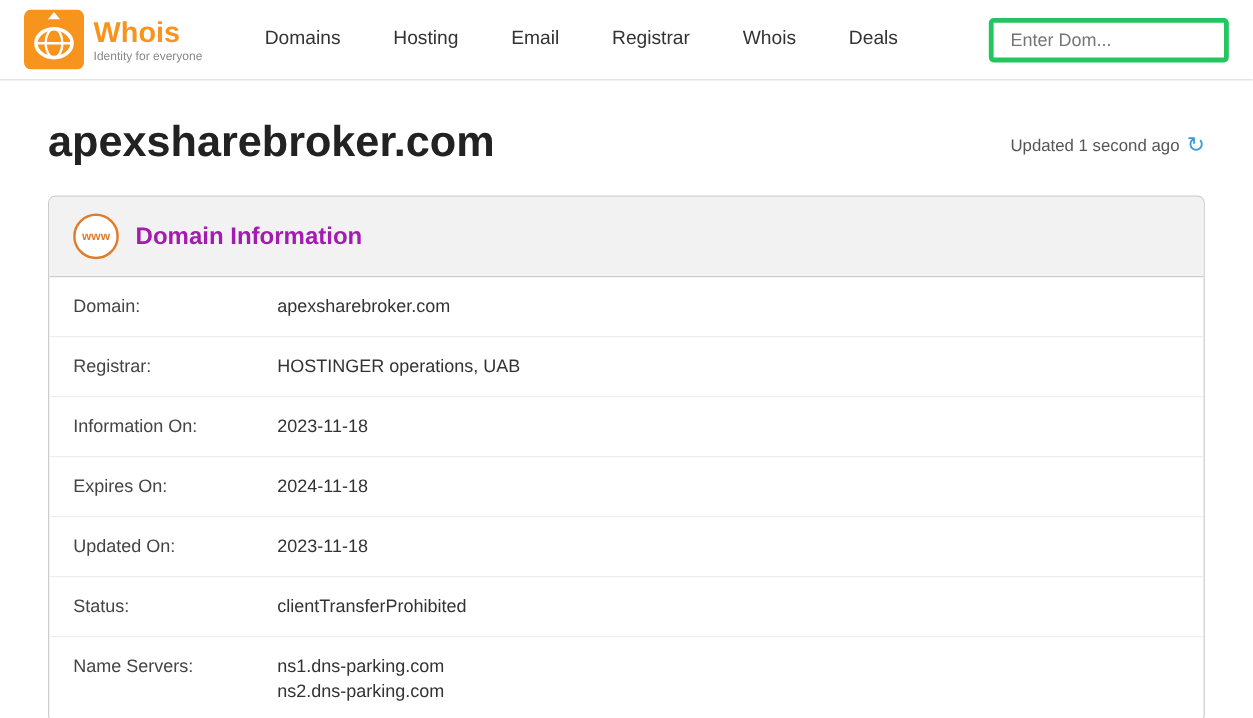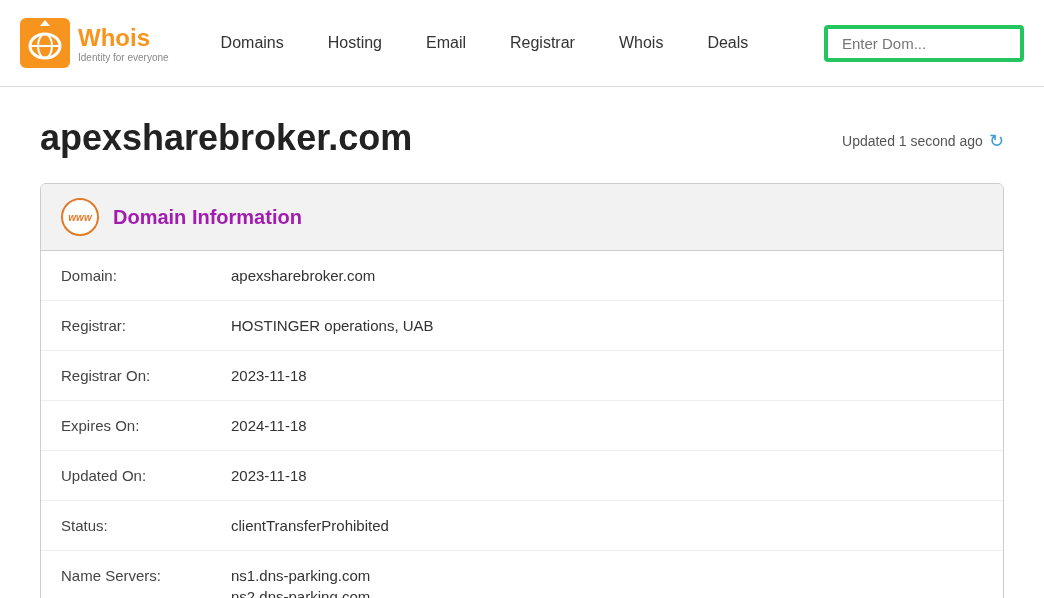--- a/index.html
+++ b/index.html
@@ -4,21 +4,21 @@
   <style>
     * { margin: 0; padding: 0; box-sizing: border-box; }
     body { font-family: Arial, sans-serif; font-size: 15px; color: #333; background: #fff; width: 1044px; }
 
     
     .header {
       display: flex;
       align-items: center;
       border-bottom: 1px solid #ddd;
       padding: 0 20px;
-      height: 87px;
+      height: 67px;
       background: #fff;
     }
     .logo-area {
       display: flex;
       align-items: center;
       margin-right: 30px;
       text-decoration: none;
     }
     .logo-icon {
       width: 50px;
@@ -116,21 +116,20 @@
       height: 38px;
       border-radius: 50%;
       border: 2px solid #e07b2a;
       display: flex;
       align-items: center;
       justify-content: center;
       font-size: 10px;
       font-weight: bold;
       color: #e07b2a;
       background: #fff;
-      font-style: italic;
     }
     .card-header-title {
       font-size: 20px;
       font-weight: bold;
       color: #a21caf;
     }
     .card-body {
       padding: 0;
     }
     .info-row {
@@ -209,21 +208,21 @@
         <span class="info-label">Domain:</span>
         <span class="info-value">apexsharebroker.com</span>
       </div>
 
       <div class="info-row">
         <span class="info-label">Registrar:</span>
         <span class="info-value">HOSTINGER operations, UAB</span>
       </div>
 
       <div class="info-row">
-        <span class="info-label">Registrar On:</span>
+        <span class="info-label">Information On:</span>
         <span class="info-value">2023-11-18</span>
       </div>
 
       <div class="info-row">
         <span class="info-label">Expires On:</span>
         <span class="info-value">2024-11-18</span>
       </div>
 
       <div class="info-row">
         <span class="info-label">Updated On:</span>

